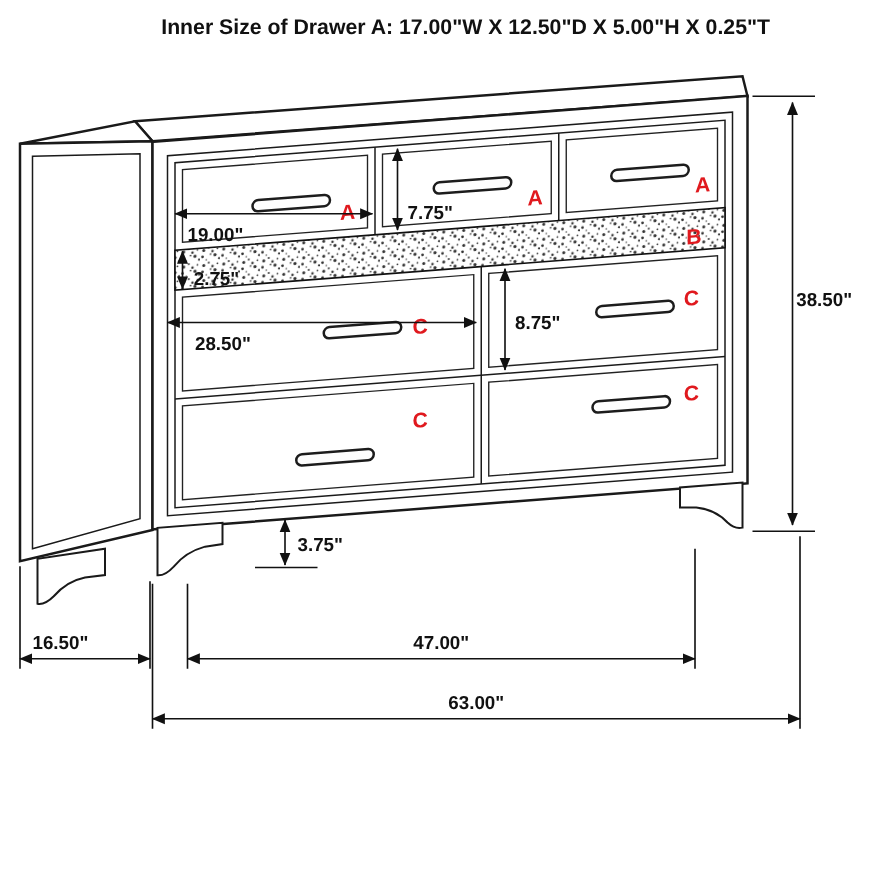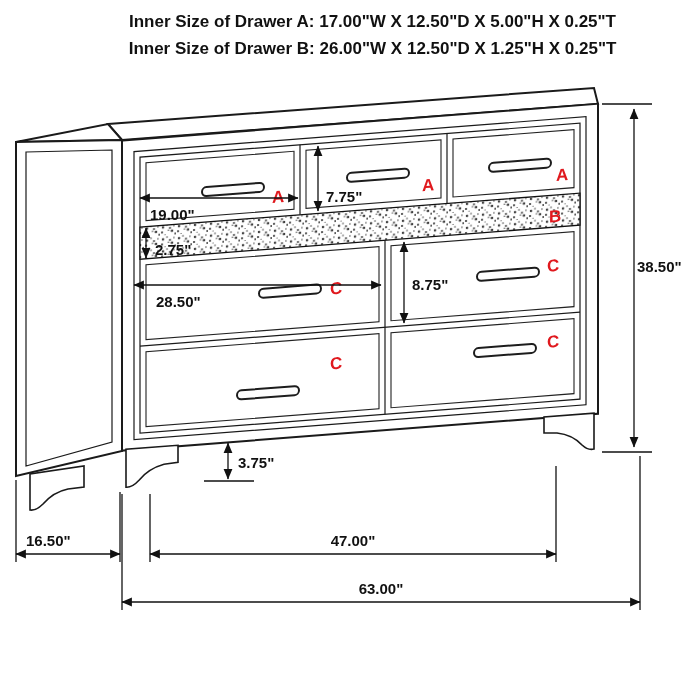--- a/index.html
+++ b/index.html
@@ -15,21 +15,20 @@
   .thin{stroke:#1a1a1a;stroke-width:1.2;fill:none;}
   .bevel{stroke:#222222;stroke-width:1.1;fill:none;}
   .handle{stroke:#1c1c1c;stroke-width:2;fill:#fdfdfd;}
   .foot{stroke:#1a1a1a;stroke-width:1.6;fill:#ffffff;}
 </style>
 </head>
 <body>
 
 <div class="header">
   <div>Inner Size of Drawer A: 17.00"W X 12.50"D X 5.00"H X 0.25"T</div>
-  <div>Inner Size of Drawer B: 26.00"W X 12.50"D X 1.25"H X 0.25"T</div>
 </div>
 
 <svg width="700" height="575" viewBox="0 0 700 575">
   <defs>
     <marker id="ah" viewBox="0 0 10 10" markerWidth="11" markerHeight="11" refX="9" refY="5" orient="auto-start-reverse" markerUnits="userSpaceOnUse">
       <path d="M0,1 L9.5,5 L0,9 Z" fill="#111111"></path>
     </marker>
     <pattern id="sparkle" width="16" height="12" patternUnits="userSpaceOnUse">
       <rect width="16" height="12" fill="#ffffff"></rect>
       <circle cx="2" cy="3" r="1.1" fill="#333"></circle>

